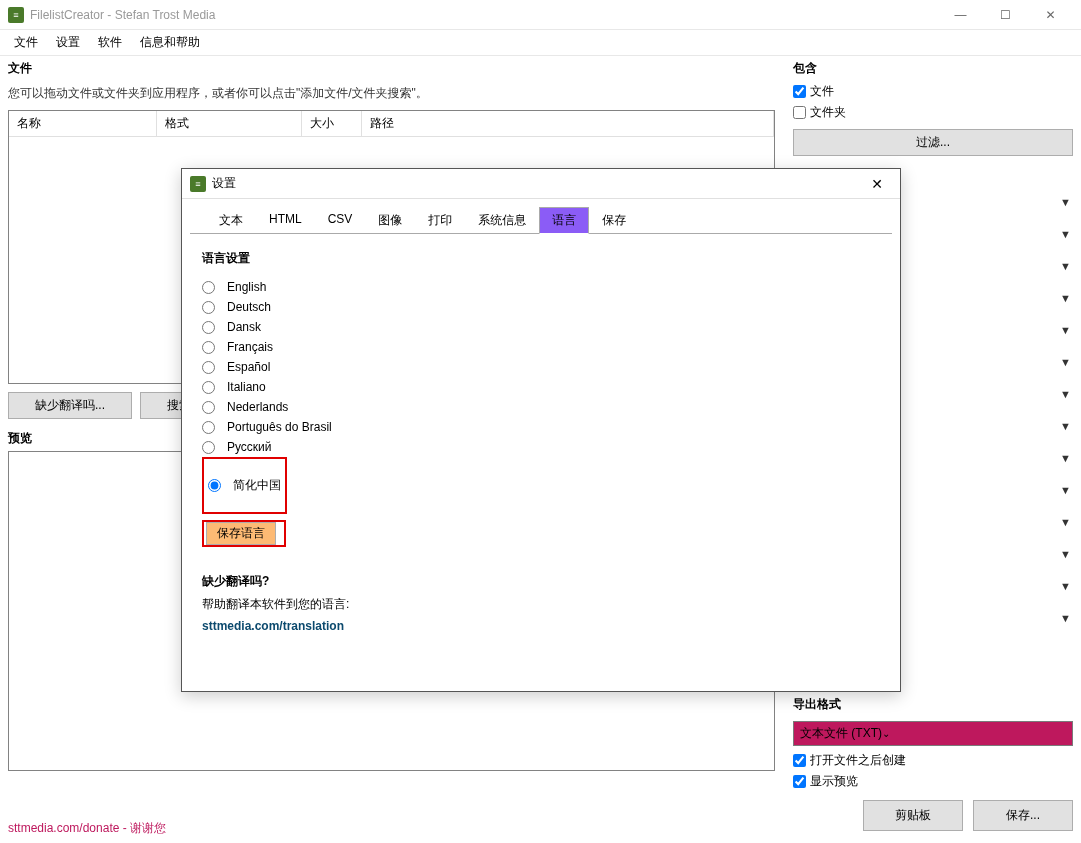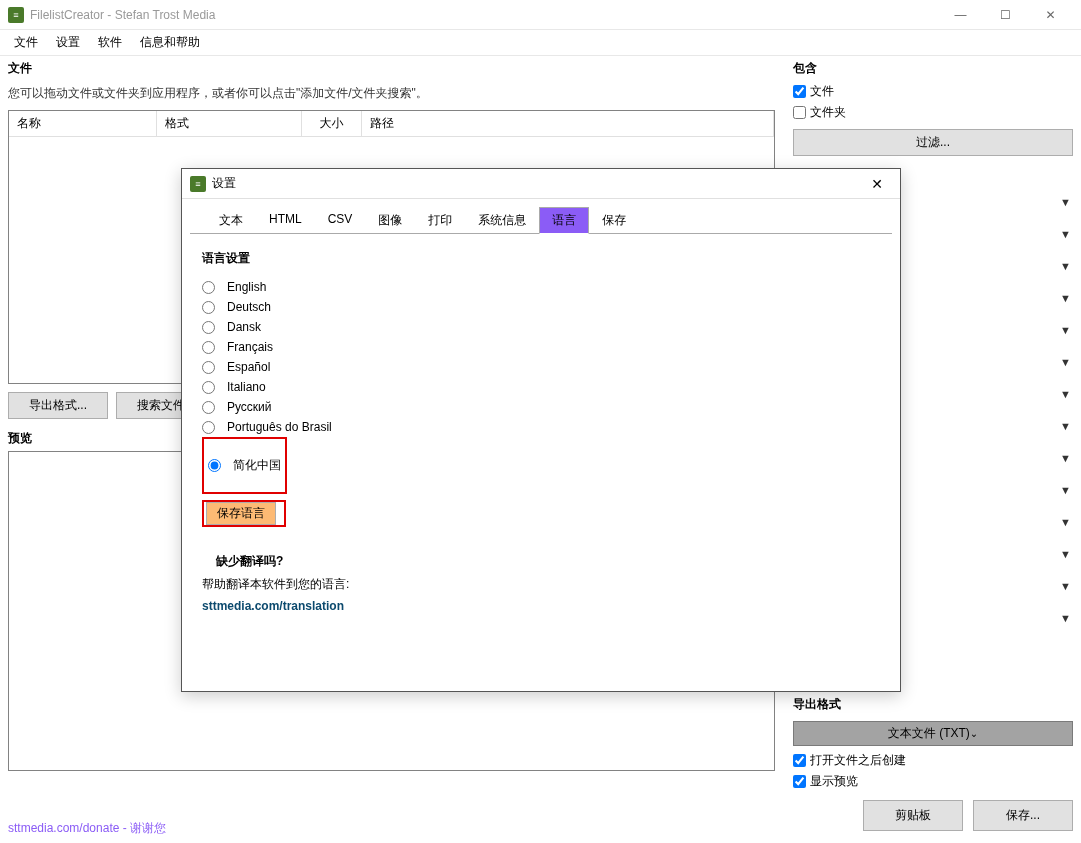--- a/index.html
+++ b/index.html
@@ -21,66 +21,66 @@
 
 
 .file-panel { position: absolute; top: 0; left: 0; width: 767px; }
 .panel-title { font-weight: bold; padding: 4px 0; }
 .hint-text { padding: 4px 0 8px 0; color: #333; }
 .file-table { border: 1px solid #828282; height: 274px; background: #fff; }
 .file-table-header { display: flex; background: #fff; border-bottom: 1px solid #e0e0e0; }
 .file-table-header .col { padding: 4px 8px; border-right: 1px solid #e0e0e0; }
 .col-name { width: 148px; }
 .col-format { width: 145px; }
-.col-size { width: 60px; text-align: center; }
+.col-size { width: 60px; text-align: left; }
 .col-path { flex: 1; }
 .file-buttons { display: flex; gap: 8px; padding: 8px 0; }
-.btn { background: #e1e1e1; border: 1px solid #adadad; padding: 4px 20px; cursor: pointer; min-width: 80px; text-align: center; }
+.btn { background: #e1e1e1; border: 1px solid #adadad; padding: 4px 26px; cursor: pointer; min-width: 80px; text-align: center; }
 
 
 .include-panel { position: absolute; top: 0; right: 0; width: 280px; }
 .checkbox-row { display: flex; align-items: center; gap: 4px; padding: 2px 0; }
 .checkbox-row input { width: 13px; height: 13px; }
 .filter-btn-row { padding: 6px 0; }
 
 
 .side-arrows { position: absolute; right: 0; top: 140px; display: flex; flex-direction: column; gap: 16px; }
 .side-arrow { width: 20px; height: 16px; cursor: pointer; color: #333; font-size: 11px; text-align: right; padding-right: 2px; }
 
 
 .preview-panel { position: absolute; top: 370px; left: 0; width: 767px; }
 .preview-box { border: 1px solid #828282; height: 320px; background: #fff; }
 
 
 .export-panel { position: absolute; top: 636px; right: 0; width: 280px; }
-.export-select { width: 100%; padding: 3px 6px; border: 1px solid #7a7a7a; background: #a3a3a3; display: flex; justify-content: center; align-items: center; cursor: pointer; margin: 4px 0; }
+.export-select { width: 100%; padding: 3px 6px; border: 1px solid #7a7a7a; background: #be185d; display: flex; justify-content: flex-start; align-items: center; cursor: pointer; margin: 4px 0; }
 .export-select .chev { font-size: 10px; }
 .bottom-buttons { display: flex; gap: 10px; margin-top: 8px; justify-content: flex-end; }
 .bottom-buttons .btn { min-width: 100px; padding: 6px 16px; }
 
 
-.footer { position: absolute; bottom: 6px; left: 8px; color: #8b5cf6; text-align: right; }
+.footer { position: absolute; bottom: 6px; left: 8px; color: #be185d; text-align: right; }
 
 
 .dialog { position: absolute; top: 168px; left: 181px; width: 720px; height: 524px; background: #fff; border: 1px solid #555; box-shadow: 0 4px 16px rgba(0,0,0,0.2); z-index: 100; }
 .dialog-titlebar { height: 30px; display: flex; align-items: center; padding: 0 8px; border-bottom: 1px solid #e0e0e0; }
 .dialog-titlebar .app-icon { width: 16px; height: 16px; background: #4a7a2a; border-radius: 2px; margin-right: 6px; display: inline-flex; align-items: center; justify-content: center; color: #fff; font-size: 9px; }
 .dialog-titlebar .title { flex: 1; }
 .dialog-titlebar .close-btn { width: 30px; height: 24px; display: flex; align-items: center; justify-content: center; cursor: pointer; font-size: 14px; }
 .dialog-tabs { display: flex; padding: 8px 8px 0 24px; }
 .dialog-tab { padding: 4px 12px; cursor: pointer; border: 1px solid transparent; }
 .dialog-tab.active { border: 1px solid #aaa; border-bottom: 1px solid #fff; background: #8b5cf6; position: relative; z-index: 1; }
 .dialog-body { border-top: 1px solid #aaa; margin: 0 8px 8px 8px; padding: 16px 12px; height: 460px; position: relative; top: -1px; }
 .section-title { font-weight: bold; margin-bottom: 10px; }
 .radio-row { display: flex; align-items: center; gap: 12px; padding: 3px 0; }
 .radio-row input { width: 13px; height: 13px; }
 .highlight-red { border: 2px solid #e00000; display: inline-block; padding: 15px 4px; }
 .highlight-red-wide { border: 2px solid #e00000; display: inline-block; padding: 0 2px; width: 84px; }
 .save-lang-btn { background: #fdba74; border: 1px solid #adadad; padding: 2px 10px; cursor: pointer; margin-top: 10px; margin-left: 14px; }
-.missing-title { font-weight: bold; margin-top: 26px; margin-left: 14px; }
+.missing-title { font-weight: bold; margin-top: 26px; }
 .help-text { margin-top: 6px; }
 .link { color: #0c4a6e; cursor: pointer; display: inline-block; margin-top: 6px; font-weight: bold; }
 
 
 .watermark { position: absolute; top: 390px; left: 425px; color: #ccc; font-size: 36px; pointer-events: none; z-index: 50; display: flex; align-items: center; gap: 10px; opacity: 0.6; }
 .watermark .bag { width: 60px; height: 55px; border: 3px solid #ccc; border-radius: 8px; position: relative; }
 .watermark .bag::before { content: ""; position: absolute; top: -14px; left: 14px; width: 26px; height: 18px; border: 3px solid #ccc; border-bottom: none; border-radius: 12px 12px 0 0; }
 .watermark .text { display: flex; flex-direction: column; line-height: 1; }
 .watermark .sub { font-size: 18px; letter-spacing: 1px; }
 </style>
@@ -111,21 +111,21 @@
     <div class="hint-text">您可以拖动文件或文件夹到应用程序，或者你可以点击"添加文件/文件夹搜索"。</div>
     <div class="file-table">
       <div class="file-table-header">
         <div class="col col-name">名称</div>
         <div class="col col-format">格式</div>
         <div class="col col-size">大小</div>
         <div class="col col-path">路径</div>
       </div>
     </div>
     <div class="file-buttons">
-      <div class="btn">导出格式...</div>
+      <div class="btn">缺少翻译吗...</div>
       <div class="btn">搜索文件夹</div>
     </div>
   </div>
 
   <div class="include-panel">
     <div class="panel-title">包含</div>
     <label class="checkbox-row">
       <input type="checkbox" checked="" style="">
       <span>文件</span>
     </label>
@@ -228,25 +228,29 @@
     <label class="radio-row">
         <input type="radio" name="lang" style="">
         <span>Español</span>
       </label>
     <label class="radio-row">
         <input type="radio" name="lang" style="">
         <span>Italiano</span>
       </label>
     <label class="radio-row">
         <input type="radio" name="lang" style="">
+        <span>Nederlands</span>
+      </label>
+    <label class="radio-row">
+        <input type="radio" name="lang" style="">
+        <span>Português do Brasil</span>
+      </label>
+    <label class="radio-row">
+        <input type="radio" name="lang" style="">
         <span>Русский</span>
-      </label>
-    <label class="radio-row">
-        <input type="radio" name="lang" style="">
-        <span>Português do Brasil</span>
       </label>
     <div class="highlight-red">
       <label class="radio-row">
           <input type="radio" name="lang" checked="" style="">
           <span>简化中国</span>
         </label>
     </div>
     <div style="margin-top:6px">
       <span class="highlight-red-wide">
         <button class="save-lang-btn" style="margin:0">保存语言</button>

